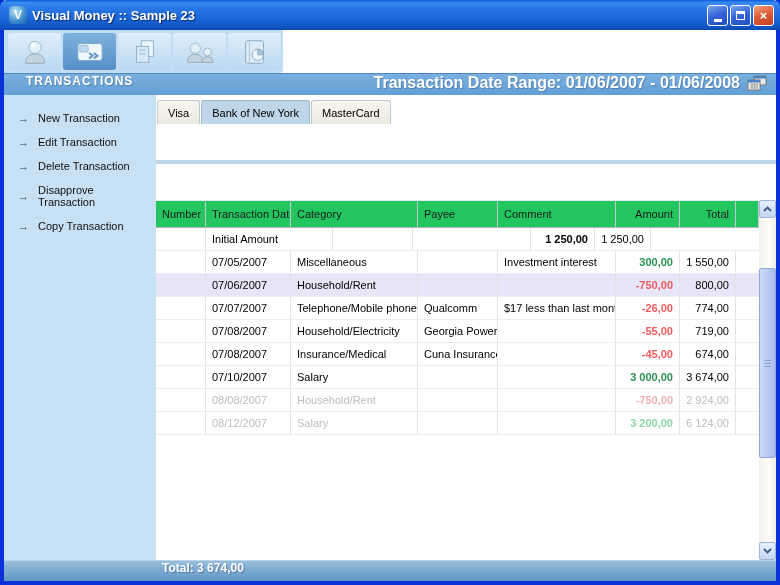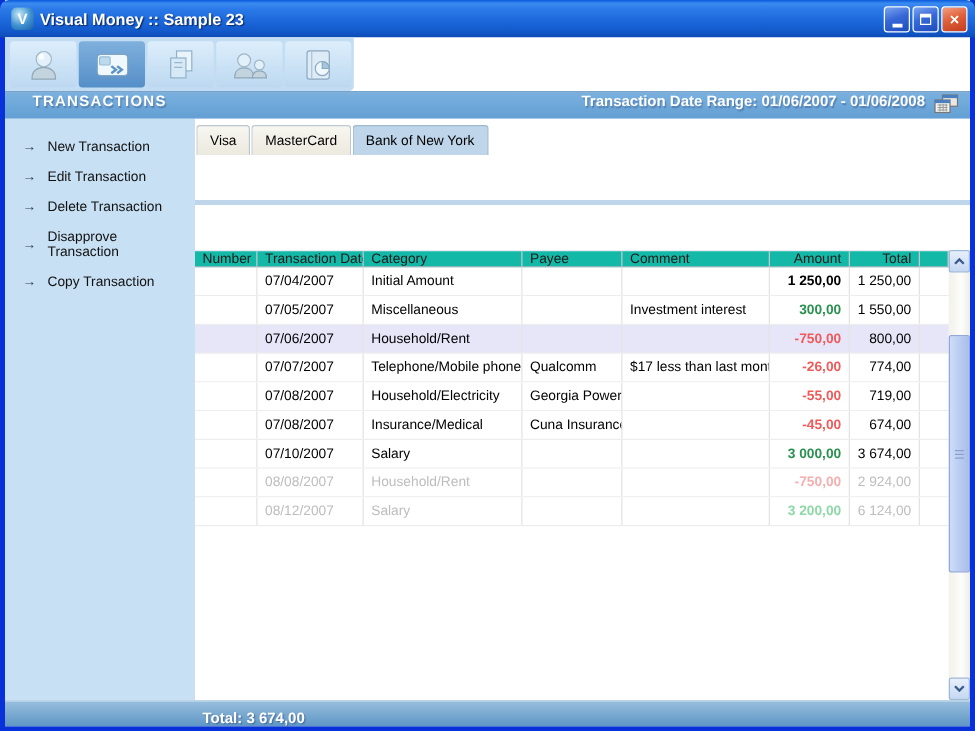--- a/index.html
+++ b/index.html
@@ -39,21 +39,21 @@
   .toolbtn { width:53px; height:37px; border-radius:3px; display:flex; align-items:center; justify-content:center;
     background:linear-gradient(180deg,#ddeefb 0%,#bcd8f0 100%); }
   .toolbtn.active { background:linear-gradient(180deg,#7fb0dd 0%,#558fc8 100%); }
   .toolbtn svg { width:30px; height:30px; }
 
   
   .secheader { flex:0 0 22px; background:linear-gradient(180deg,#79b0de 0%,#639fd4 100%);
     border-top:1px solid #4d88bd; display:flex; padding:0 8px 0 22px; }
   .sec-title { color:#fff; font-weight:bold; font-size:12px; letter-spacing:1px; flex:1;
     text-shadow:1px 1px 1px rgba(0,0,60,.25); }
-  .sec-range { color:#fff; font-weight:bold; font-size:12px; margin-right:6px;
+  .sec-range { color:#fff; font-weight:bold; font-size:16px; margin-right:6px;
     text-shadow:1px 1px 1px rgba(0,0,60,.25); }
   .cal-btn { width:22px; height:17px; display:flex; align-items:center; justify-content:center; }
 
   
   .content { flex:1; display:flex; min-height:0; }
   .sidebar { flex:0 0 152px; background:#c8e0f4; padding-top:11px; }
   .side-item { display:flex; align-items:center; gap:9px; padding:6px 4px 6px 14px; color:#101010; cursor:default; }
   .side-arrow { color:#33414d; font-size:11px; }
 
   .main { flex:1; display:flex; flex-direction:column; min-width:0;gap:36px; }
@@ -61,21 +61,21 @@
   .tab { height:24px; padding:0 10px; display:flex; align-items:center; margin-right:1px;
     background:linear-gradient(180deg,#f7f6f0 0%,#eceade 100%);
     border:1px solid #bcc7cf; border-bottom:none; border-radius:3px 3px 0 0; color:#000; }
   .tab.active { background:#bfd6ea; border-color:#9fb8cc; }
   .tabstrip { flex:0 0 4px; background:#bfd6ea; }
 
   
   .tablewrap { flex:1; position:relative; background:#fff; overflow:hidden; }
   .grid { position:absolute; left:0; top:0; right:17px; bottom:0; }
   .g-row { display:flex; height:23px; border-bottom:1px solid #ededed; background:#fff; }
-  .g-row.header { height:14px; background:#14b8a6; border-bottom:1px solid #aeb6c2; border-top:1px solid #e7ecf2; }
+  .g-row.header { height:28px; background:#22c55e; border-bottom:1px solid #aeb6c2; border-top:1px solid #e7ecf2; }
   .g-row.selected { background:#e7e6f9; }
   .cell { padding:0 6px; display:flex; align-items:center; border-right:1px solid #e3e3e3;
     white-space:nowrap; overflow:hidden; color:#000; }
   .g-row.header .cell { border-right:1px solid #c2c8d2; color:#1a1a1a; }
   .c-number { flex:0 0 50px; }
   .c-date { flex:0 0 85px; }
   .c-category { flex:0 0 127px; }
   .c-payee { flex:0 0 80px; }
   .c-comment { flex:0 0 118px; }
   .c-amount { flex:0 0 64px; justify-content:flex-end; }
@@ -98,21 +98,21 @@
   .sb-btn.up { top:0; }
   .sb-btn.down { bottom:0; }
   .sb-thumb { position:absolute; left:0; width:17px; top:68px; height:190px;
     border:1px solid #93a8d8; border-radius:2px;
     background:linear-gradient(90deg,#cddcf8 0%,#bacdf2 50%,#a8bdea 100%);
     display:flex; flex-direction:column; align-items:center; justify-content:center; gap:2px; }
   .grip { width:7px; height:1px; background:#8aa0cc; }
 
   
   .statusbar { flex:0 0 21px; background:linear-gradient(180deg,#98bedc 0%,#5e96c5 100%);
-    border-top:1px solid #bcd5e8; display:flex; align-items:flex-end; padding-left:158px; }
+    border-top:1px solid #bcd5e8; display:flex; align-items:flex-start; padding-left:158px; }
   .status-total { color:#fff; font-weight:bold; font-size:12px; text-shadow:1px 1px 1px rgba(0,0,60,.3); }
 </style>
 </head>
 <body>
 
 <div class="window">
 
   <div class="titlebar">
     <div class="app-icon">V</div>
     <div class="title-text">Visual Money :: Sample 23</div>
@@ -208,40 +208,39 @@
         </div>
         <div class="side-item">
           <span class="side-arrow">→</span>
           <span>Copy Transaction</span>
         </div>
       </div>
 
     <div class="main">
       <div class="tabrow" id="tabrow">
           <div class="tab">Visa</div>
+          <div class="tab active">Bank of New York</div>
           <div class="tab">MasterCard</div>
-          <div class="tab active">Bank of New York</div>
         </div>
       <div class="tabstrip"></div>
 
       <div class="tablewrap">
         <div class="grid" id="grid">
             <div class="g-row header">
               <div class="cell c-number">Number</div>
               <div class="cell c-date">Transaction Date</div>
               <div class="cell c-category">Category</div>
               <div class="cell c-payee">Payee</div>
               <div class="cell c-comment">Comment</div>
               <div class="cell c-amount">Amount</div>
               <div class="cell c-total">Total</div>
               <div class="cell c-spacer"></div>
             </div>
             <div class="g-row">
               <div class="cell c-number"></div>
-              <div class="cell c-date">07/04/2007</div>
               <div class="cell c-category">Initial Amount</div>
               <div class="cell c-payee"></div>
               <div class="cell c-comment"></div>
               <div class="cell c-amount amt initial">1 250,00</div>
               <div class="cell c-total">1 250,00</div>
               <div class="cell c-spacer"></div>
             </div>
             <div class="g-row">
               <div class="cell c-number"></div>
               <div class="cell c-date">07/05/2007</div>

